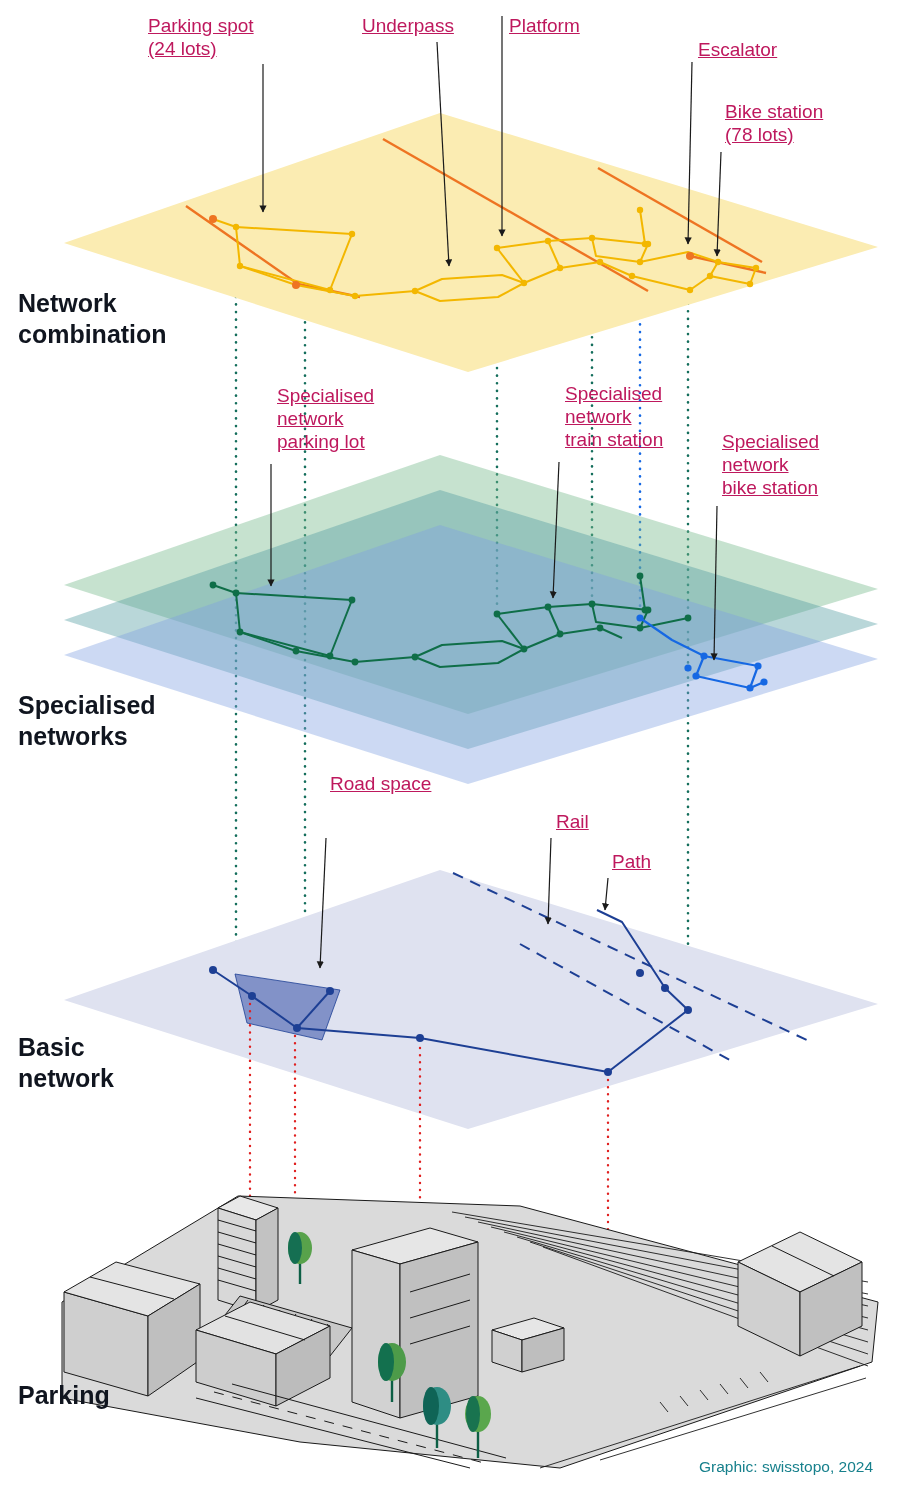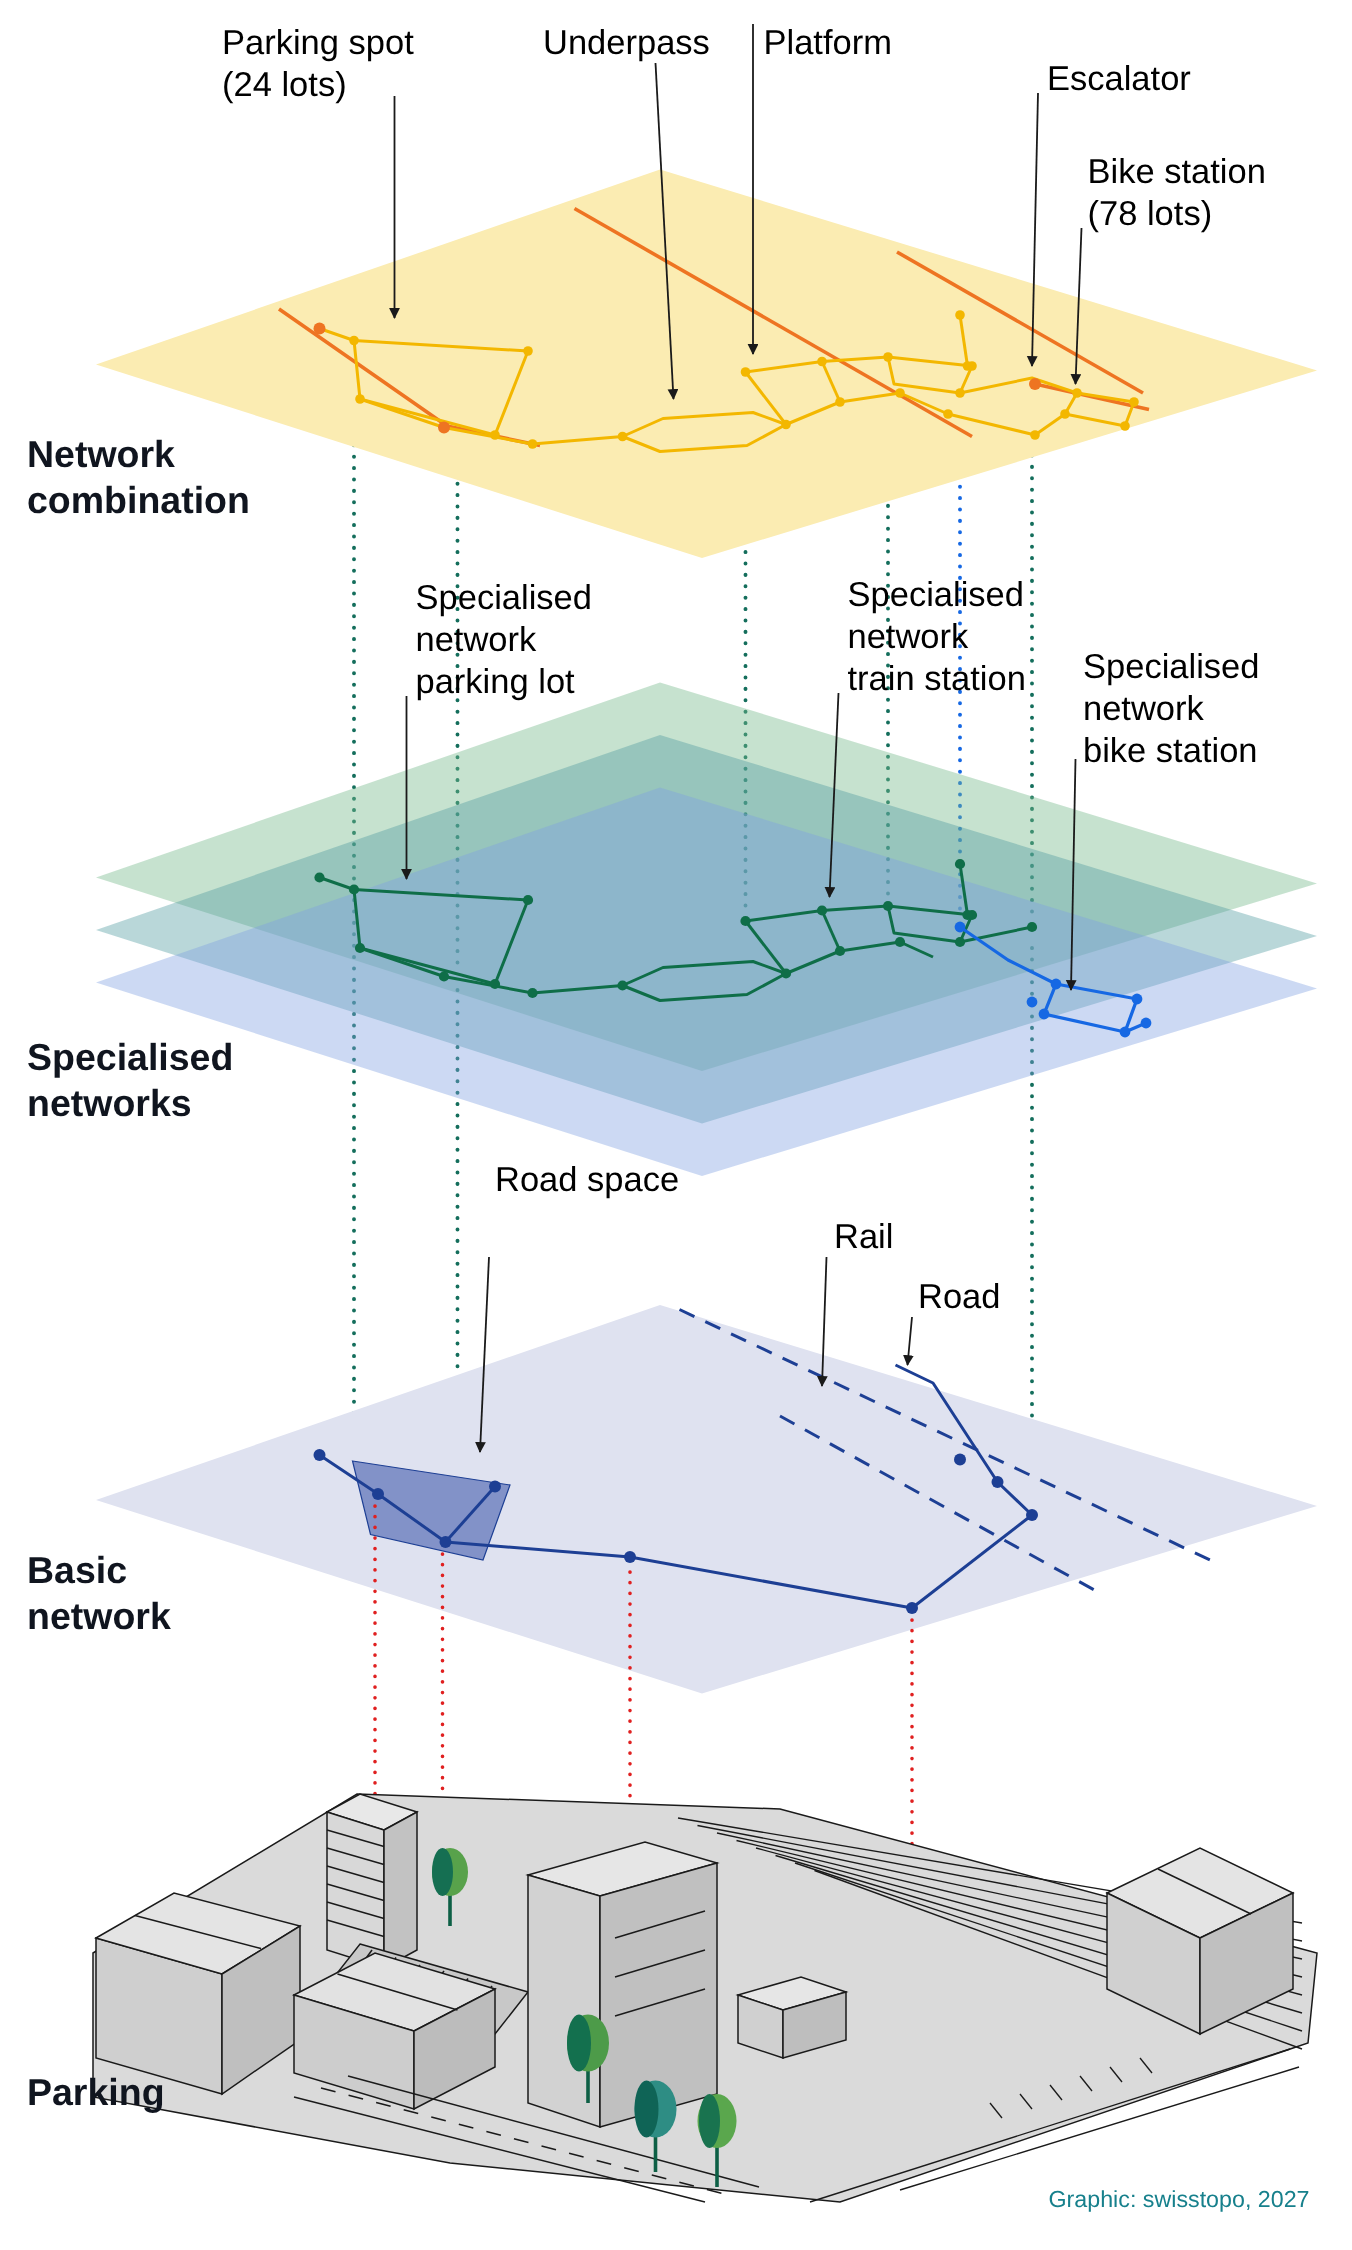--- a/index.html
+++ b/index.html
@@ -6,24 +6,25 @@
   #stage{
     position:relative;
     width:901px;height:1500px;
     background:#ffffff;
     font-family:"Liberation Sans", sans-serif;
     overflow:hidden;
   }
   #art{position:absolute;left:0;top:0;}
   .lbl{
     position:absolute;
-    font-size:23px;
+    font-size:19px;
     line-height:1.22;
-    color:#000000;
+    color:#be185d;
     white-space:pre-line;
+    text-decoration:underline;
   }
   .ttl{
     position:absolute;
     font-size:25px;
     font-weight:bold;
     line-height:1.22;
     color:#10151f;
     white-space:pre-line;
   }
   .credit{
@@ -340,25 +341,25 @@
 parking lot</div>
 <div class="lbl" style="left:565px;top:382px">Specialised
 network
 train station</div>
 <div class="lbl" style="left:722px;top:430px">Specialised
 network
 bike station</div>
 
 <div class="lbl" style="left:330px;top:772px">Road space</div>
 <div class="lbl" style="left:556px;top:810px">Rail</div>
-<div class="lbl" style="left:612px;top:850px">Road</div>
+<div class="lbl" style="left:612px;top:850px">Path</div>
 
 <div class="ttl" style="left:18px;top:288px">Network
 combination</div>
 <div class="ttl" style="left:18px;top:690px">Specialised
 networks</div>
 <div class="ttl" style="left:18px;top:1032px">Basic
 network</div>
 <div class="ttl" style="left:18px;top:1380px">Parking</div>
 
-<div class="credit" style="left:699px;top:1458px">Graphic: swisstopo, 2027</div>
+<div class="credit" style="left:699px;top:1458px">Graphic: swisstopo, 2024</div>
 
 </div>
 
 </body></html>

